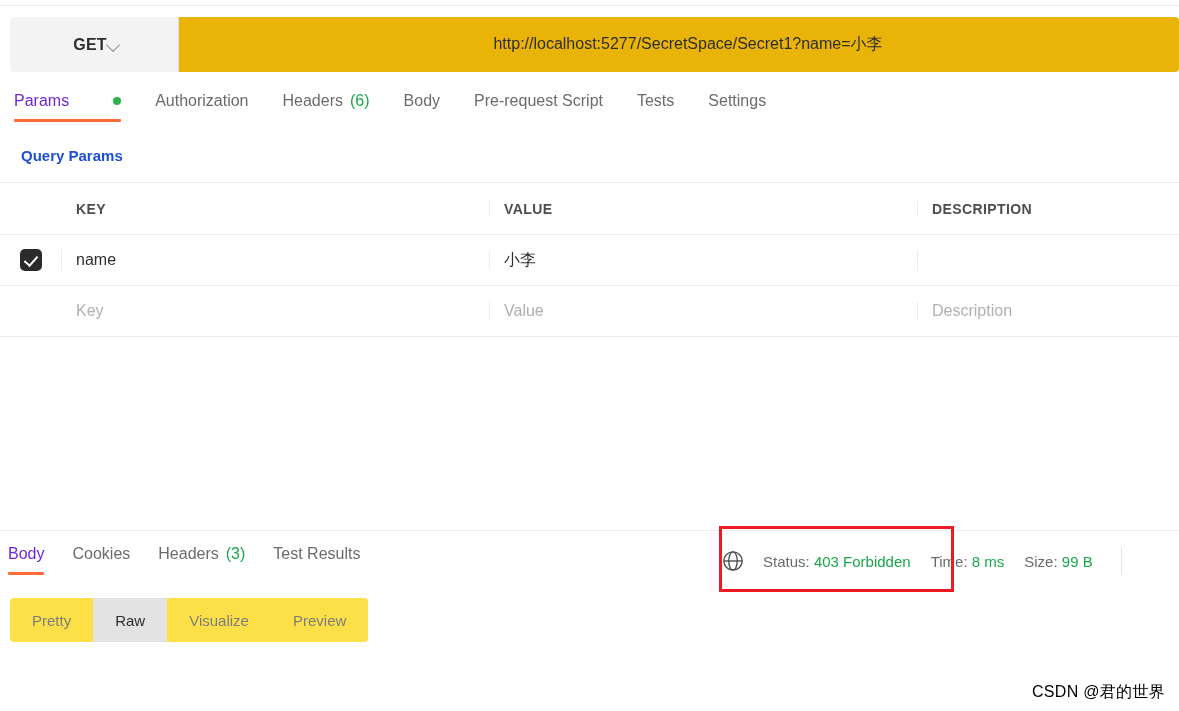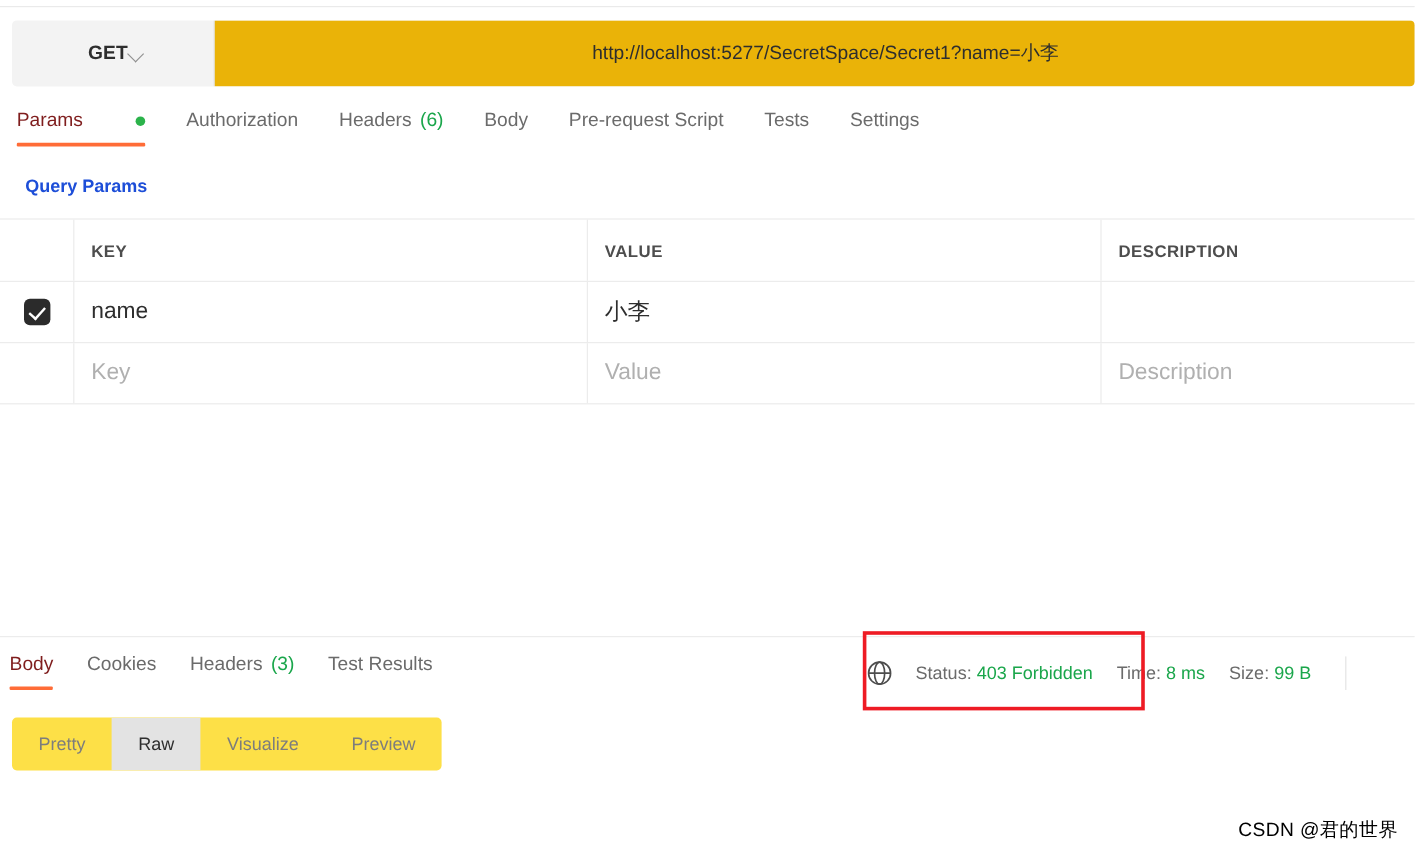--- a/index.html
+++ b/index.html
@@ -98,21 +98,21 @@
     font-size: 16px;
     color: #6b6b6b;
     padding: 0 0 14px 0;
     margin-right: 34px;
     cursor: pointer;
     white-space: nowrap;
     display: flex;
     align-items: center;
     gap: 7px;
   }
-  .tab.active { color: #7f1d1d; gap: 44px; }
+  .tab.active { color: #6d28d9; gap: 44px; }
   .tab.active::after {
     content: "";
     position: absolute;
     left: 0; bottom: 2px;
     width: 100%;
     height: 3px;
     background: #ff6c37;
     border-radius: 1px;
   }
   .dot {
@@ -136,28 +136,29 @@
     position: absolute;
     left: 0;
     top: 182px;
     width: 1179px;
     border-top: 1px solid #ececec;
   }
   .ptr {
     display: flex;
     height: 50px;
     border-bottom: 1px solid #ececec;
+    align-items: center;
   }
   .ptr.head { height: 51px; }
   .pcell {
     display: flex;
     align-items: center;
     box-sizing: border-box;
     border-right: 1px solid #ececec;
-    font-size: 19px;
+    font-size: 16px;
     padding-left: 14px;
   }
   .pcell.c-check { width: 62px; justify-content: center; padding-left: 0; }
   .pcell.c-key { width: 428px; }
   .pcell.c-value { width: 428px; }
   .pcell.c-desc { width: 261px; border-right: none; }
   .ptr.head .pcell {
     font-size: 14px;
     font-weight: bold;
     color: #4d4d4d;

